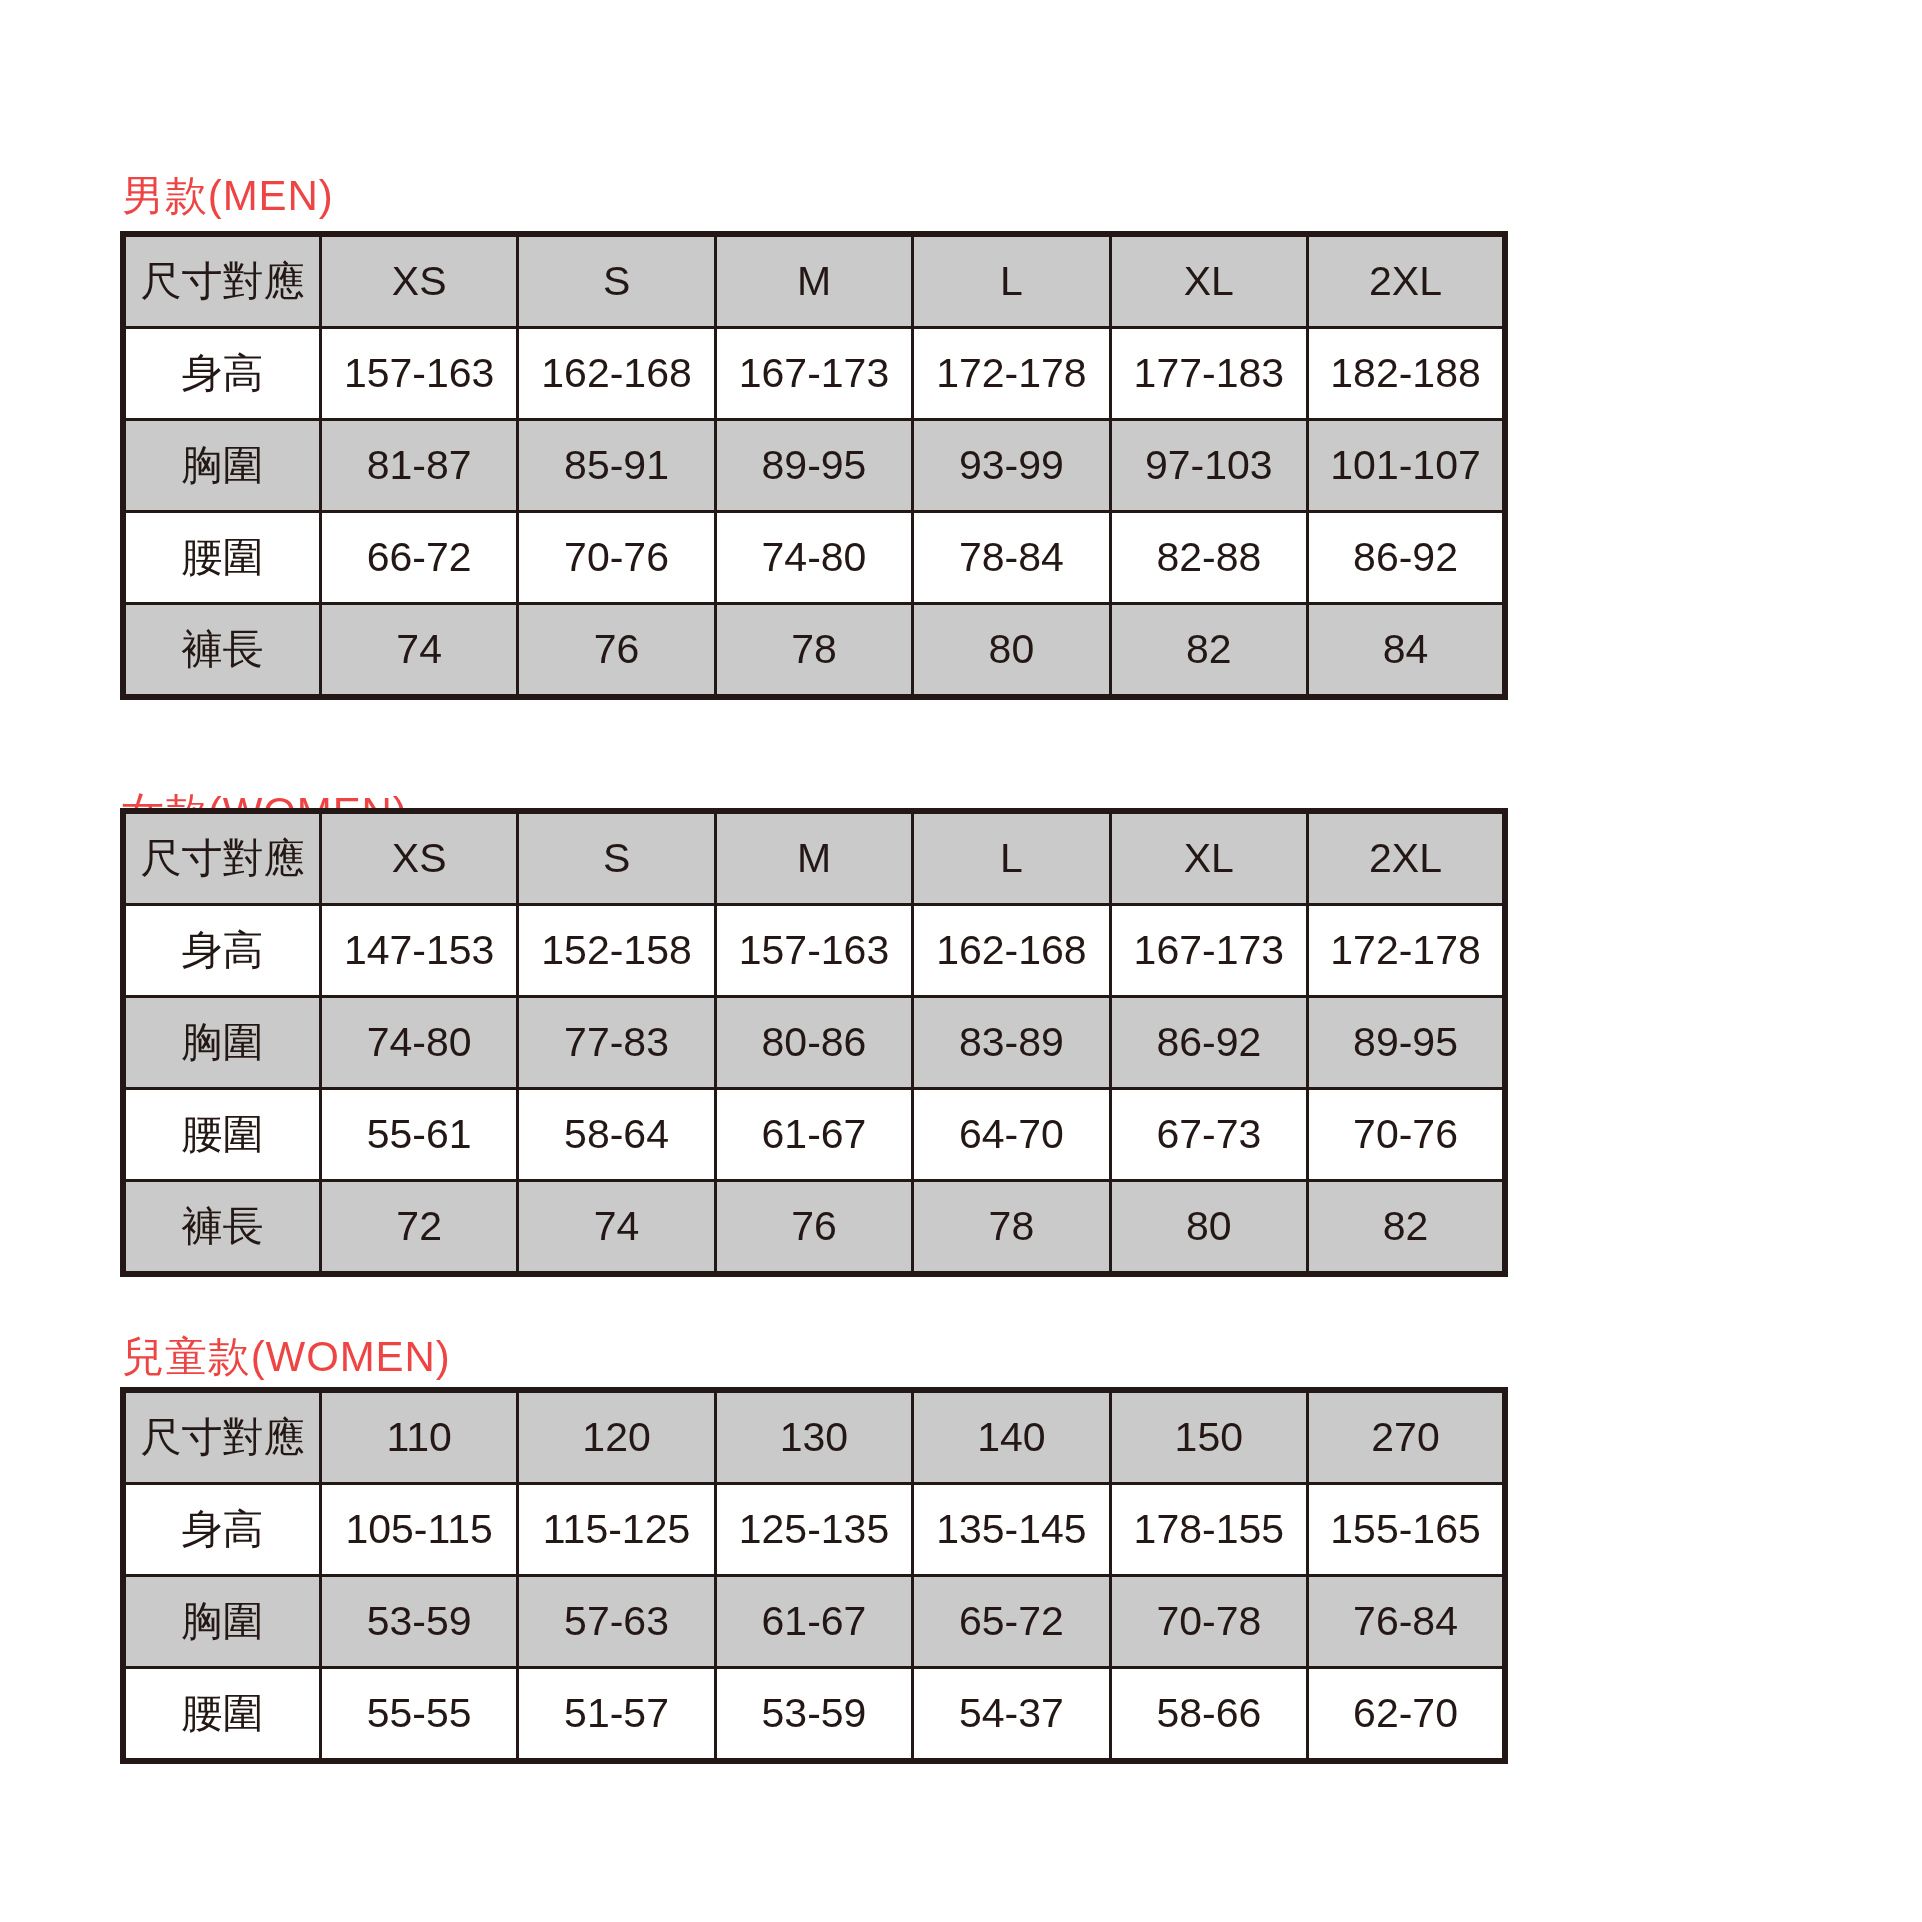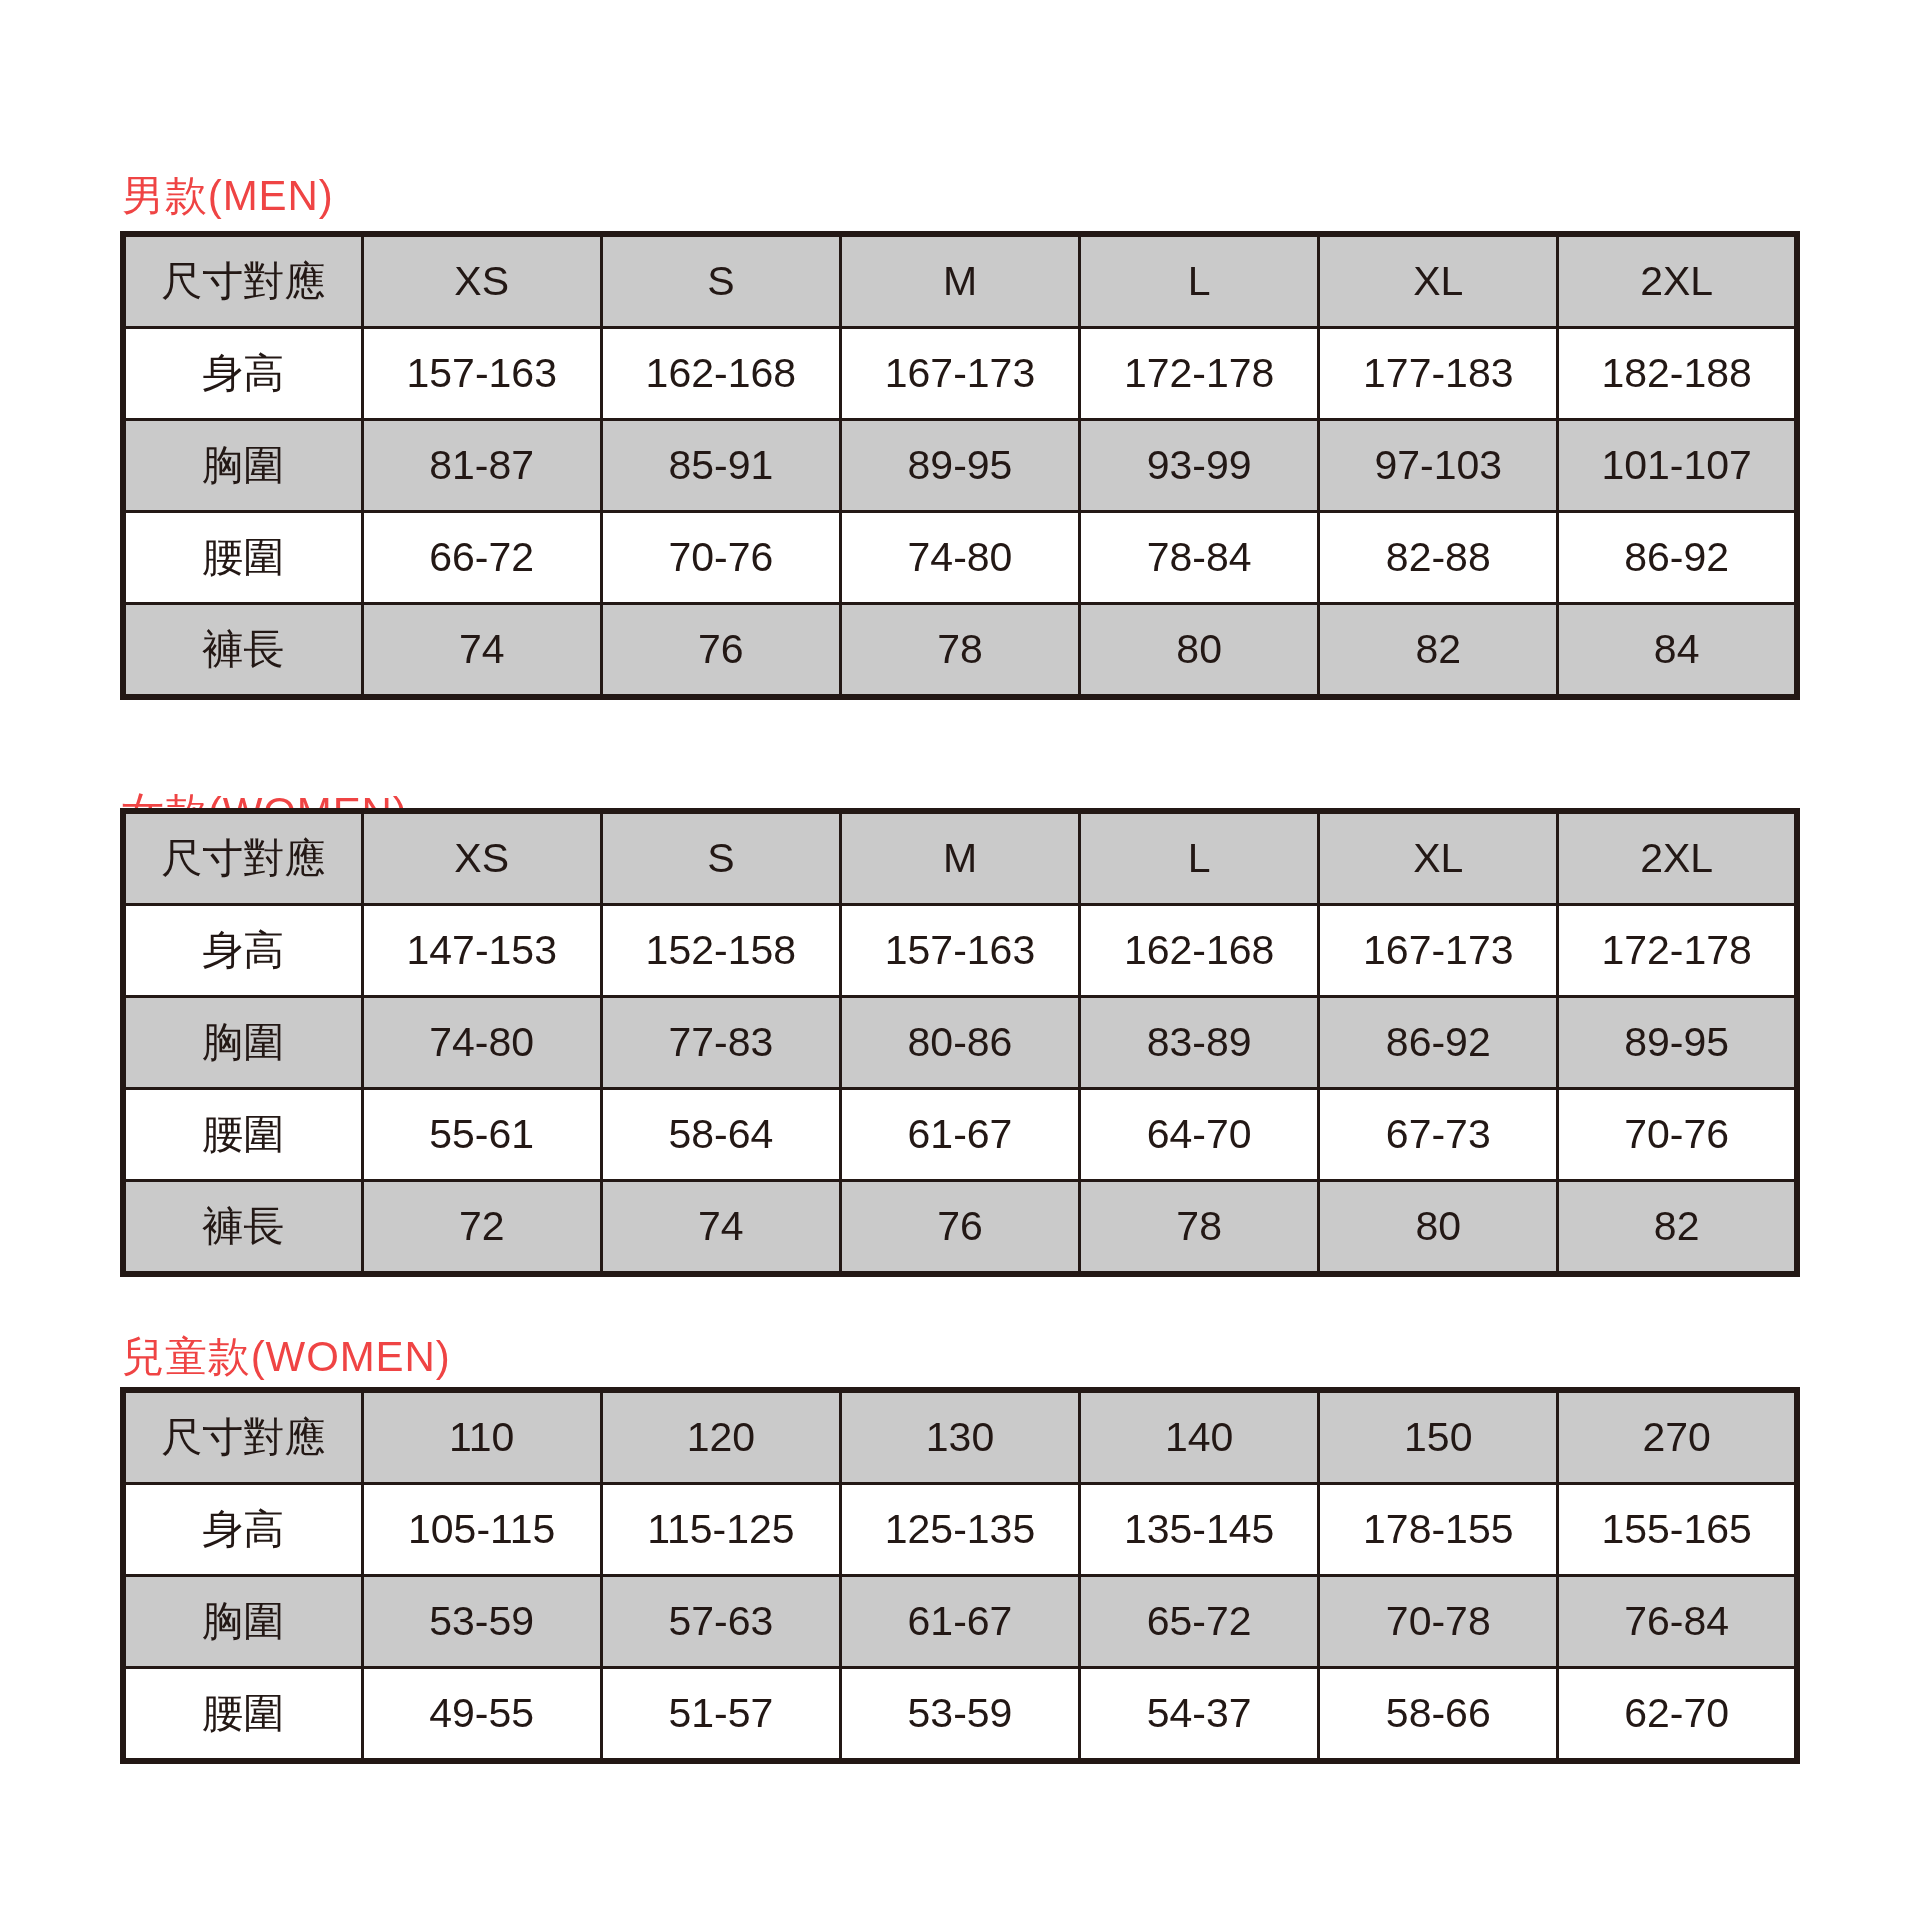--- a/index.html
+++ b/index.html
@@ -20,21 +20,21 @@
     left: 122px;
     font-size: 42px;
     line-height: 1.0;
     color: #ef4444;
     letter-spacing: 0.9px;
     white-space: nowrap;
   }
   table.size-table {
     position: absolute;
     left: 120px;
-    width: 1680px;
+    width: 1388px;
     table-layout: fixed;
     border-collapse: collapse;
     border: 6.5px solid #231815;
   }
   table.size-table td {
     border: 3.7px solid #231815;
     height: 89px;
     padding: 0;
     text-align: center;
     vertical-align: middle;
@@ -180,21 +180,21 @@
           <td>胸圍</td>
           <td>53-59</td>
           <td>57-63</td>
           <td>61-67</td>
           <td>65-72</td>
           <td>70-78</td>
           <td>76-84</td>
         </tr>
         <tr>
           <td>腰圍</td>
-          <td>49-55</td>
+          <td>55-55</td>
           <td>51-57</td>
           <td>53-59</td>
           <td>54-37</td>
           <td>58-66</td>
           <td>62-70</td>
         </tr>
       </tbody>
     </table>
 
 </div>

